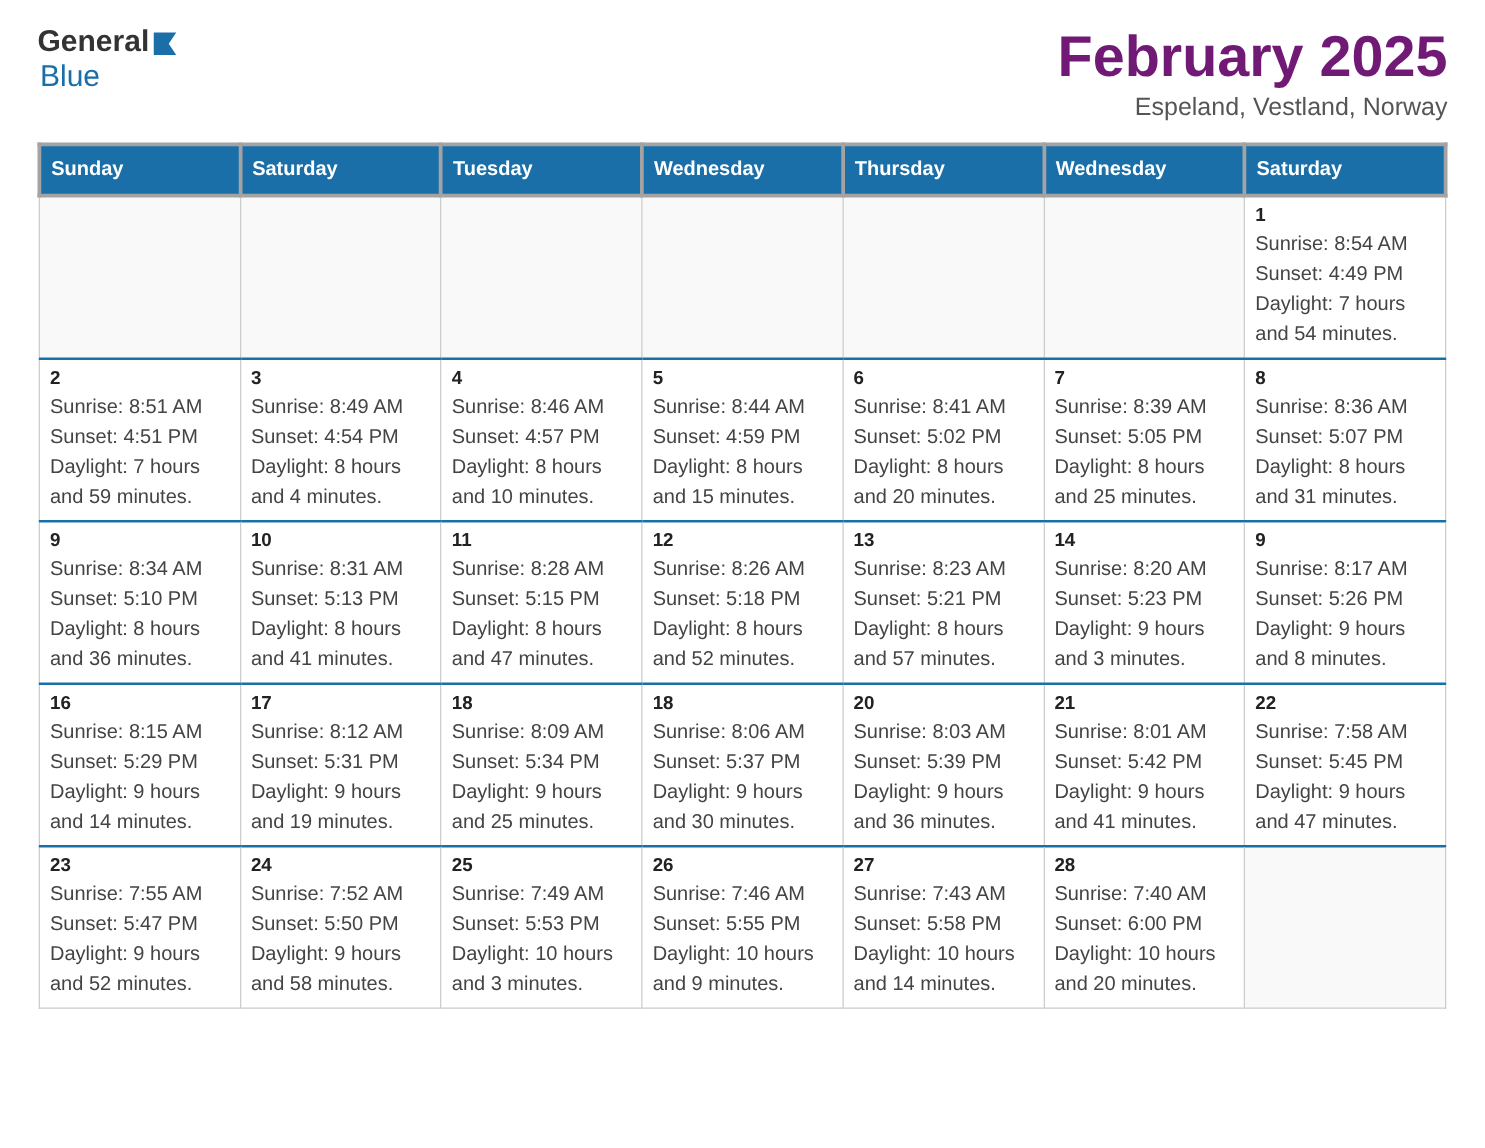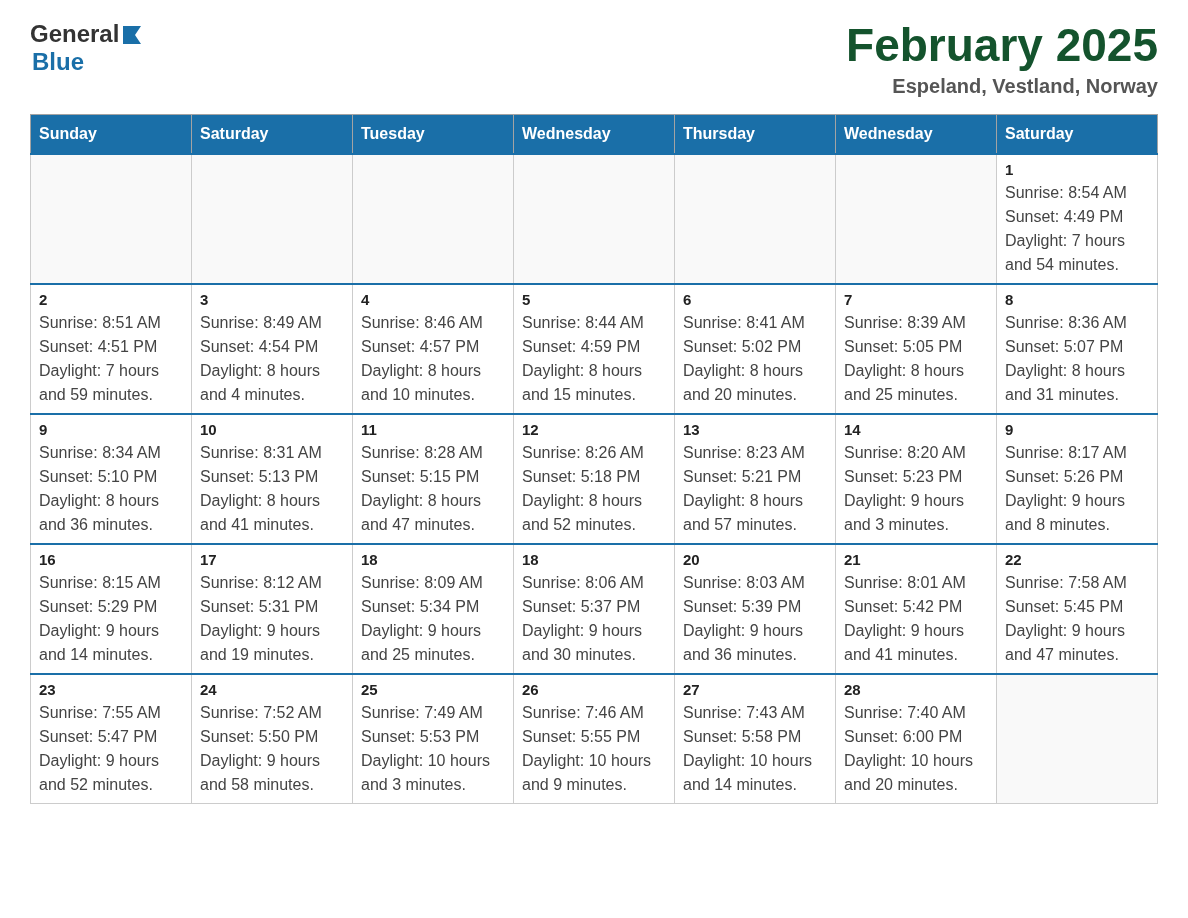--- a/index.html
+++ b/index.html
@@ -17,42 +17,41 @@
       align-items: flex-start;
       margin-bottom: 16px;
       gap: 16px;
     }
     .title-area {
       text-align: right;
     }
     .month-title {
       font-size: 46px;
       font-weight: bold;
-      color: #14532d;
+      color: #701a75;
       line-height: 1.1;
     }
     .location-title {
       font-size: 20px;
       color: #555;
       margin-top: 4px;
-      font-weight: bold;
     }
     .calendar {
       width: 100%;
       border-collapse: collapse;
       table-layout: fixed;
     }
     .calendar thead th {
       background-color: #1a6fa8;
       color: #fff;
       font-size: 16px;
       font-weight: bold;
       padding: 10px 8px;
       text-align: left;
-      border: 1px solid #a3a3a3;
+      border: 3px solid #a3a3a3;
     }
     .calendar tbody td {
       vertical-align: top;
       border: 1px solid #ccc;
       padding: 6px 8px;
       height: 110px;
       font-size: 12.5px;
       color: #333;
     }
     .calendar tbody tr:first-child td {
@@ -92,21 +91,21 @@
 
 <div class="header">
   <div class="logo-wrapper">
     <div class="logo-row">
       <span style="font-size:24px;font-weight:bold;color:#333;font-family:Arial,sans-serif;">General</span>
       <svg width="22" height="22" viewBox="0 0 22 22" style="margin-left:2px;margin-top:-2px;">
         <polygon points="2,4 20,4 14,13 20,22 2,22" fill="#1a6fa8"></polygon>
       </svg>
     </div>
     <div>
-      <span style="font-size:24px;font-weight:bold;color:#1a6fa8;font-family:Arial,sans-serif;margin-left:2px;">Blue</span>
+      <span style="font-size:24px;font-weight:normal;color:#1a6fa8;font-family:Arial,sans-serif;margin-left:2px;">Blue</span>
     </div>
   </div>
   <div class="title-area">
     <div class="month-title">February 2025</div>
     <div class="location-title">Espeland, Vestland, Norway</div>
   </div>
 </div>
 
 <table class="calendar">
   <thead>

